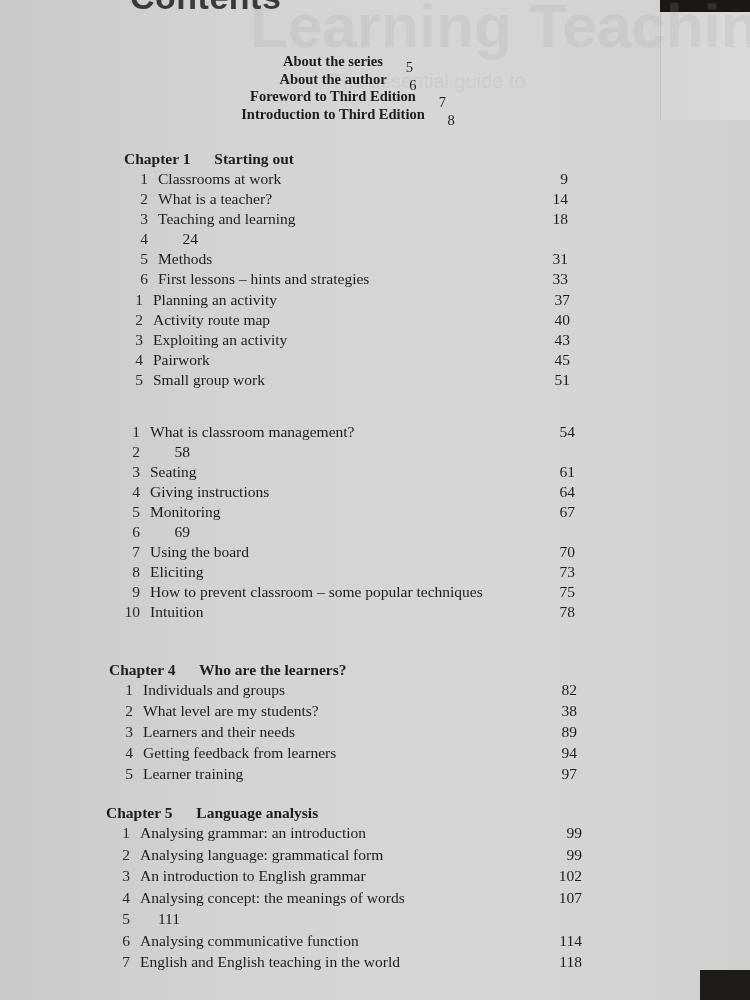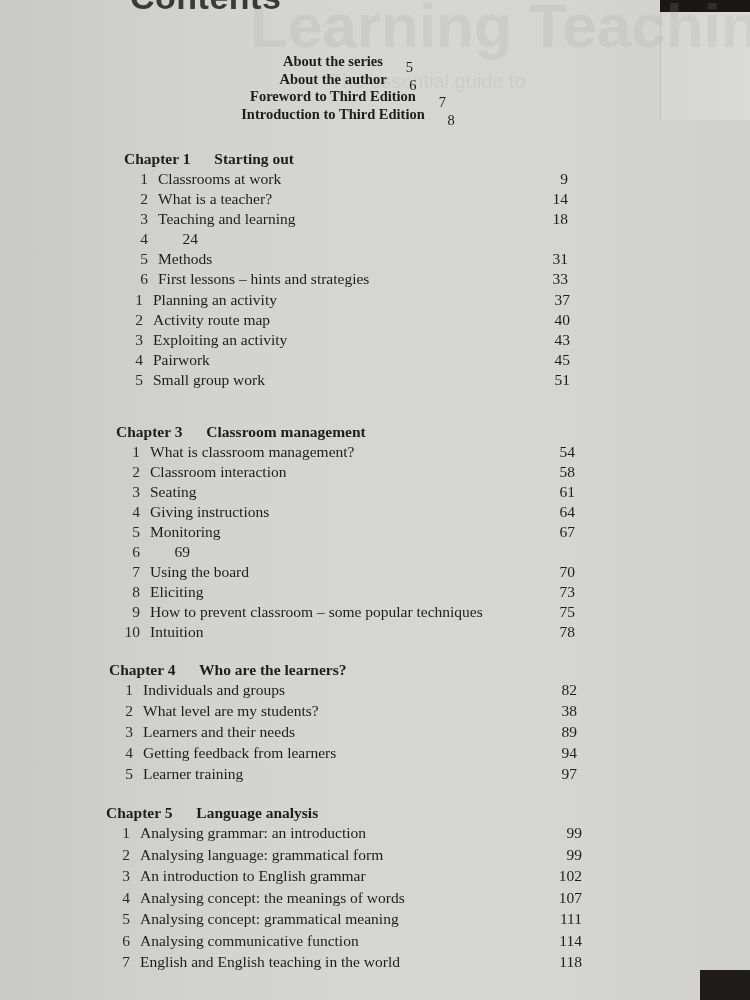--- a/index.html
+++ b/index.html
@@ -125,29 +125,27 @@
       <span class="pg">45</span>
     </div>
   <div class="entry">
       <span class="idx">5</span>
       <span class="label">Small group work</span>
       <span class="pg">51</span>
     </div>
 </div>
 
 <div class="chapter" style="left:116px;top:423px;width:459px;">
-  <div class="ch-head"><span class="num">Chapter 3</span> <span>Classroom management</span></div>
   <div class="entry">
       <span class="idx">1</span>
       <span class="label">What is classroom management?</span>
       <span class="pg">54</span>
     </div>
   <div class="entry">
       <span class="idx">2</span>
-      <span class="label">Classroom interaction</span>
       <span class="pg">58</span>
     </div>
   <div class="entry">
       <span class="idx">3</span>
       <span class="label">Seating</span>
       <span class="pg">61</span>
     </div>
   <div class="entry">
       <span class="idx">4</span>
       <span class="label">Giving instructions</span>
@@ -230,21 +228,20 @@
       <span class="label">An introduction to English grammar</span>
       <span class="pg">102</span>
     </div>
   <div class="entry" style="height:21.5px;">
       <span class="idx">4</span>
       <span class="label">Analysing concept: the meanings of words</span>
       <span class="pg">107</span>
     </div>
   <div class="entry" style="height:21.5px;">
       <span class="idx">5</span>
-      <span class="label">Analysing concept: grammatical meaning</span>
       <span class="pg">111</span>
     </div>
   <div class="entry" style="height:21.5px;">
       <span class="idx">6</span>
       <span class="label">Analysing communicative function</span>
       <span class="pg">114</span>
     </div>
   <div class="entry" style="height:21.5px;">
       <span class="idx">7</span>
       <span class="label">English and English teaching in the world</span>

